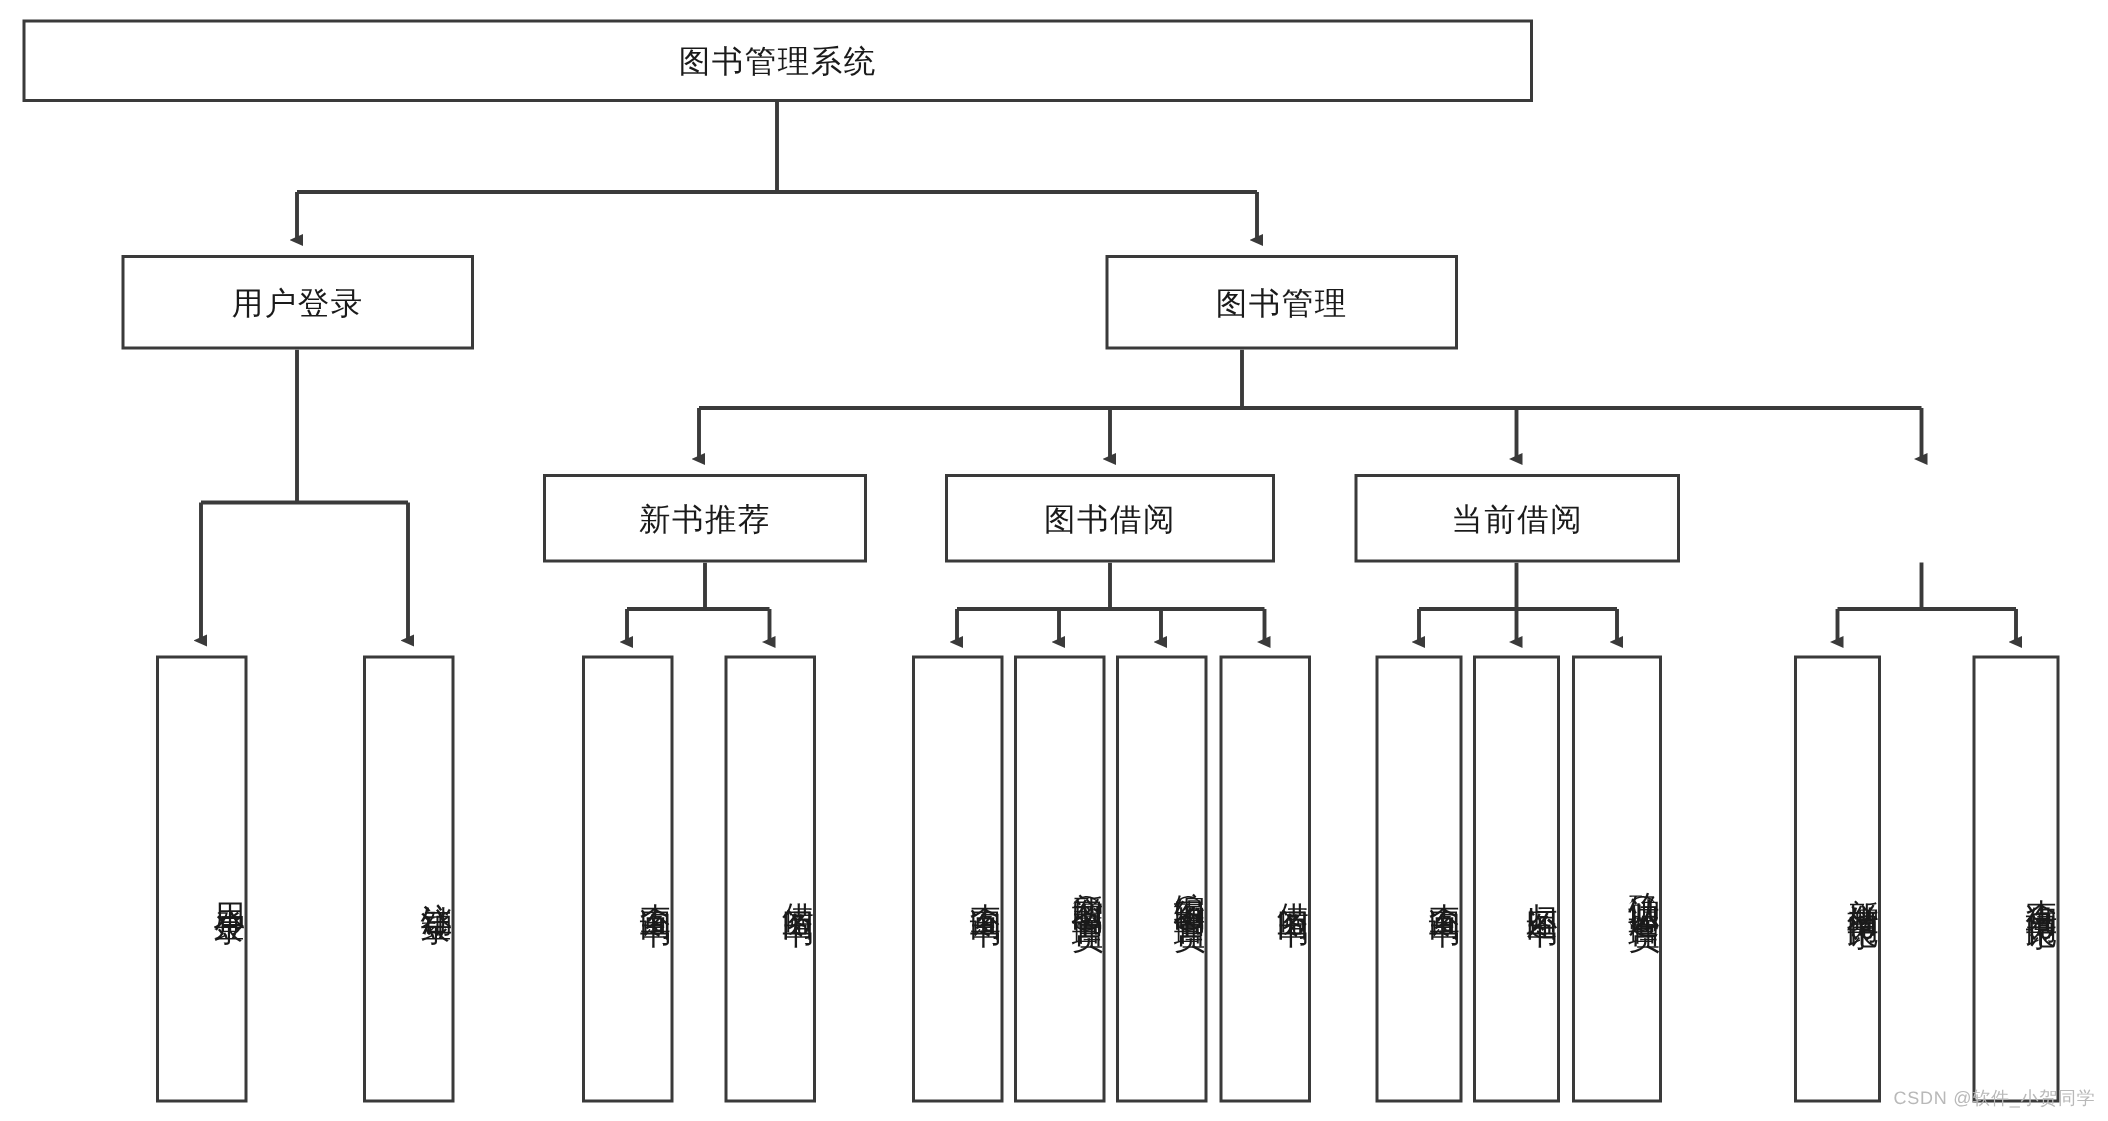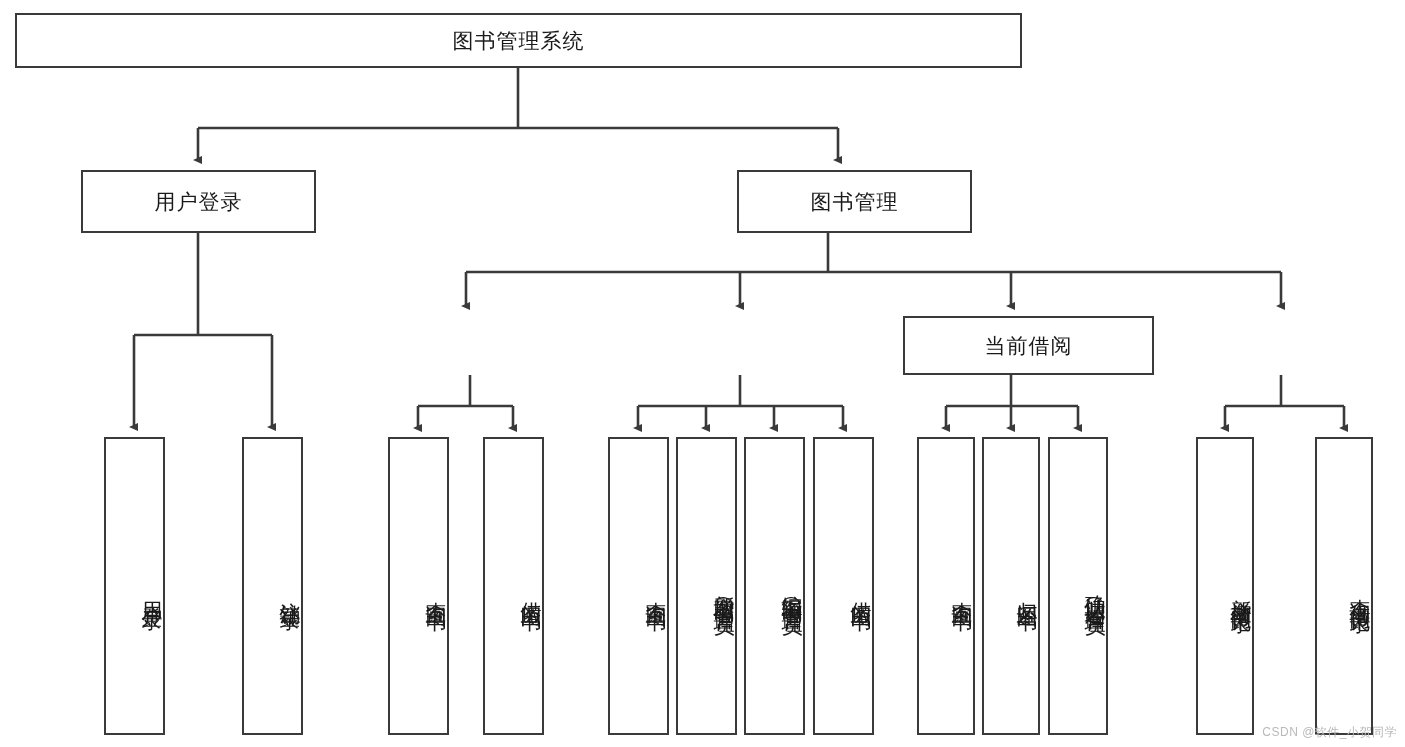--- a/index.html
+++ b/index.html
@@ -121,21 +121,27 @@
     <span>图书管理系统</span>
   </div>
 
   <div class="node horiz" style="left:81px; top:170px; width:235px; height:63px;">
     <span>用户登录</span>
   </div>
   <div class="node horiz" style="left:711px; top:170px; width:235px; height:63px;margin-left:26px;">
     <span>图书管理</span>
   </div>
 
-  <div class="node horiz" style="left:903px; top:316px; width:251px; height:59px;">
+  <div class="node horiz" style="left:362px; top:316px; width:216px; height:59px;">
+    <span>新书推荐</span>
+  </div>
+  <div class="node horiz" style="left:630px; top:316px; width:220px; height:59px;">
+    <span>图书借阅</span>
+  </div>
+  <div class="node horiz" style="left:903px; top:316px; width:217px; height:59px;">
     <span>当前借阅</span>
   </div>
 
   <div class="node vert" style="left:104px; top:437px; width:61px; height:298px;">
     <span>用户登录</span>
   </div>
   <div class="node vert" style="left:242px; top:437px; width:61px; height:298px;">
     <span>注销登录</span>
   </div>
   <div class="node vert" style="left:388px; top:437px; width:61px; height:298px;">

